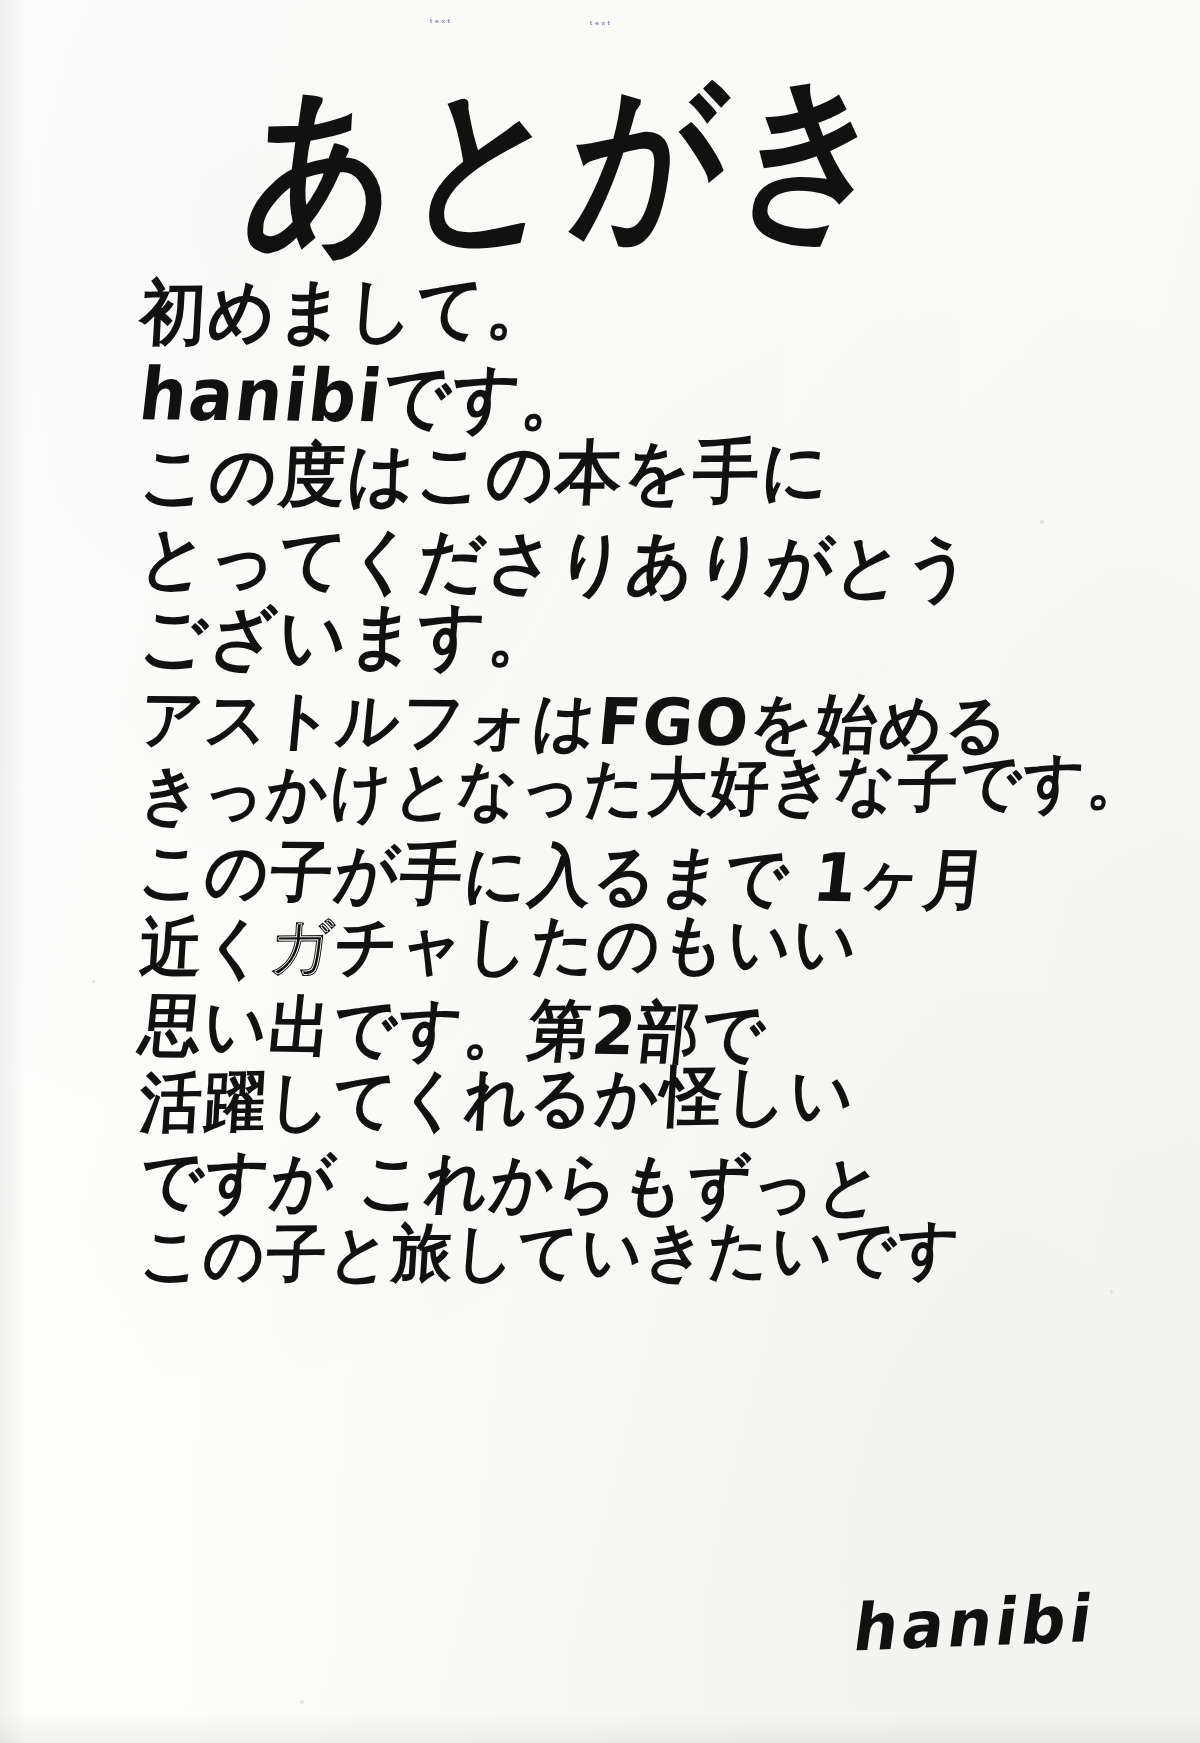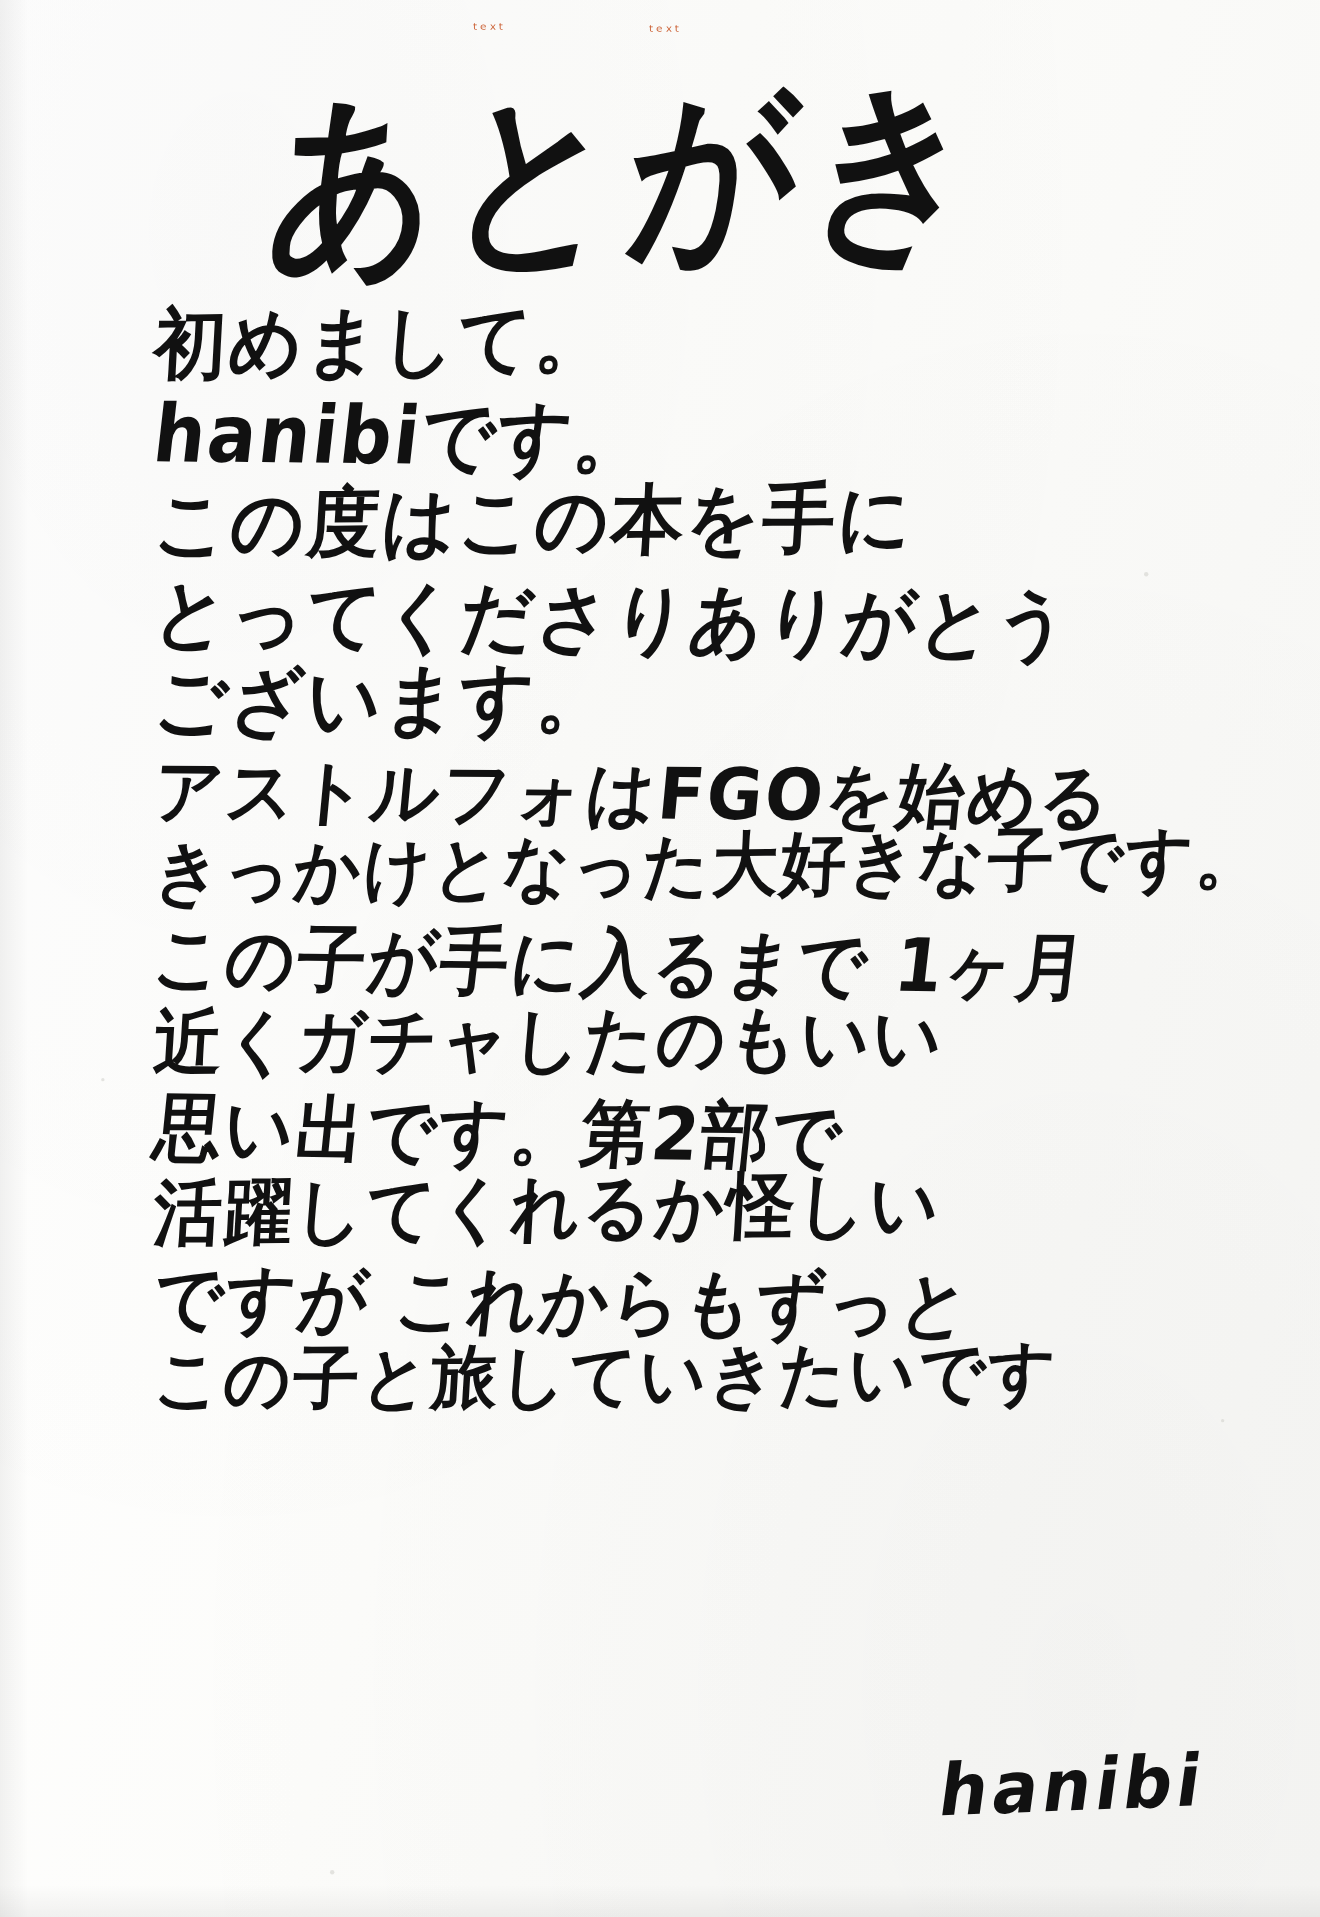--- a/index.html
+++ b/index.html
@@ -28,22 +28,22 @@
     pointer-events: none;
   }
   .scan-speck {
     position: absolute;
     background: #cfcfcb;
     border-radius: 50%;
     opacity: .55;
   }
   .top-smudge {
     position: absolute;
-    color: #c2410c;
-    font-size: 15px;
+    color: #4c1d95;
+    font-size: 10px;
     letter-spacing: 2px;
     opacity: .8;
     text-align: right;
   }
   .edge-shade-left {
     position: absolute;
     left: 0; top: 0; bottom: 0; width: 26px;
     background: linear-gradient(90deg, rgba(0,0,0,0.05), rgba(0,0,0,0));
     pointer-events: none;
   }

